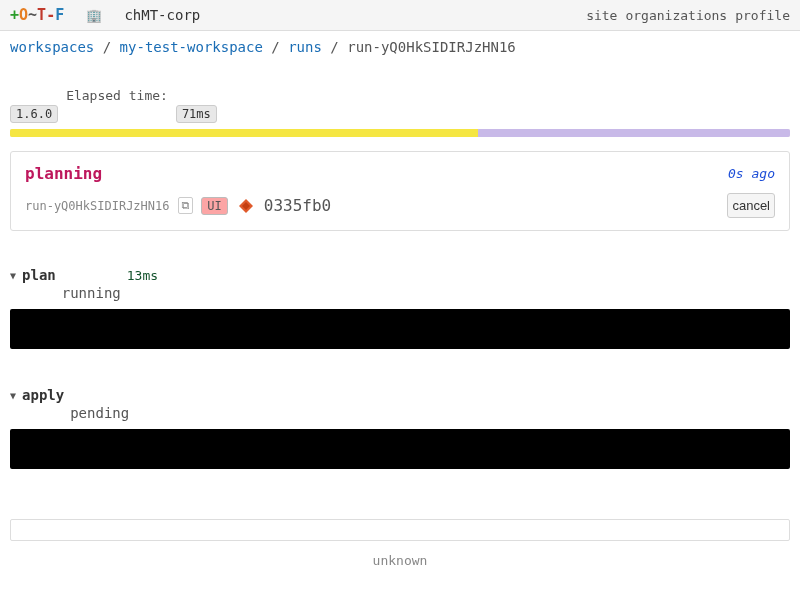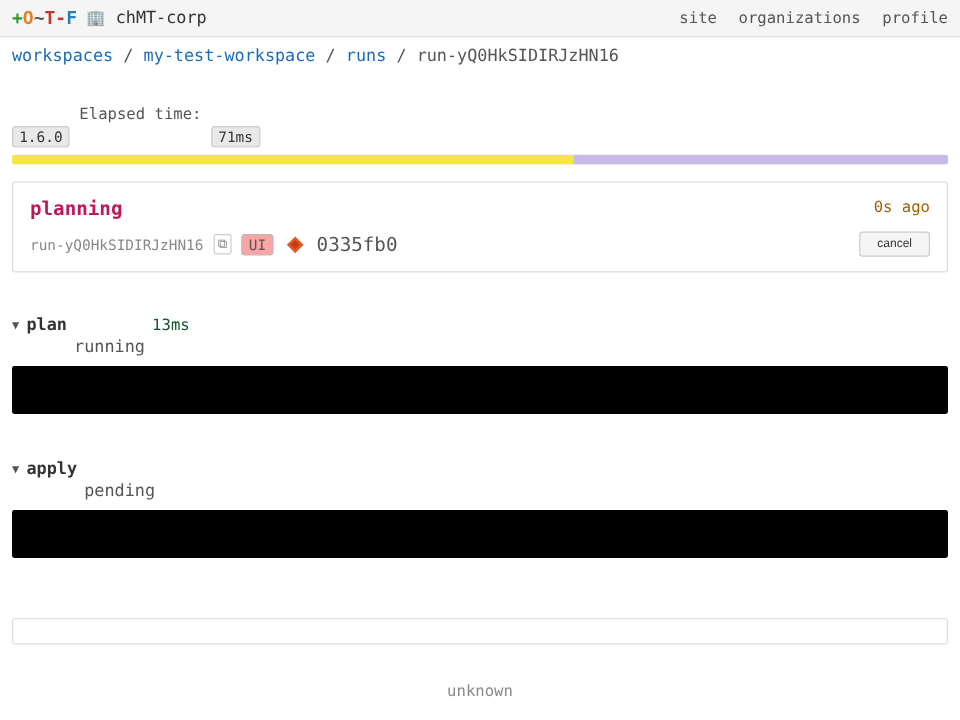--- a/index.html
+++ b/index.html
@@ -17,34 +17,34 @@
       display: flex;
       align-items: center;
       padding: 6px 10px;
       background: #f5f5f5;
       border-bottom: 1px solid #ddd;
       justify-content: space-between;
     }
     .topbar-left {
       display: flex;
       align-items: center;
-      gap: 8px;
+      gap: 22px;
     }
     .logo-text {
       font-weight: bold;
       font-size: 15px;
     }
     .logo-plus { color: #2a9d2a; }
     .logo-o { color: #e67e22; }
     .logo-t { color: #c0392b; }
     .logo-dash { color: #c0392b; }
     .logo-f { color: #2980b9; }
     .topbar-right {
       display: flex;
-      gap: 18px;
+      gap: 8px;
       font-size: 13px;
     }
     .topbar-right a {
       color: #555;
       text-decoration: none;
     }
 
     
     .breadcrumb {
       padding: 8px 10px;
@@ -111,21 +111,22 @@
       align-items: center;
       margin-bottom: 10px;
     }
     .run-status {
       font-size: 16px;
       font-weight: bold;
       color: #be185d;
     }
     .run-time {
       font-size: 13px;
-      color: #a16207;
+      color: #1d4ed8;
+      font-style: italic;
     }
     .run-card-footer {
       display: flex;
       align-items: center;
       gap: 8px;
     }
     .run-id {
       color: #888;
       font-size: 12px;
     }
@@ -137,26 +138,26 @@
       padding: 1px 5px;
       font-size: 12px;
       color: #555;
     }
     .commit-hash {
       color: #555;
       font-size: 16px;
     }
     .cancel-btn {
       margin-left: auto;
-      padding: 4px 14px;
+      padding: 4px 4px;
       border: 1px solid #ccc;
       background: #f5f5f5;
       border-radius: 3px;
       cursor: pointer;
-      font-size: 10px;
+      font-size: 13px;
       color: #333;
     }
 
     
     .section-header {
       padding: 8px 10px;
       font-size: 14px;
       display: flex;
       align-items: center;
       gap: 6px;
@@ -202,21 +203,21 @@
       border-radius: 2px;
     }
 
     
     .footer {
       text-align: center;
       padding: 16px;
       font-size: 13px;
       color: #888;
       position: absolute;
-      bottom: 0;
+      bottom: 16px;
       left: 0;
       right: 0;
     }
   </style>
 </head>
 <body>
 
 <div class="topbar">
   <div class="topbar-left">
     <span class="logo-text">

